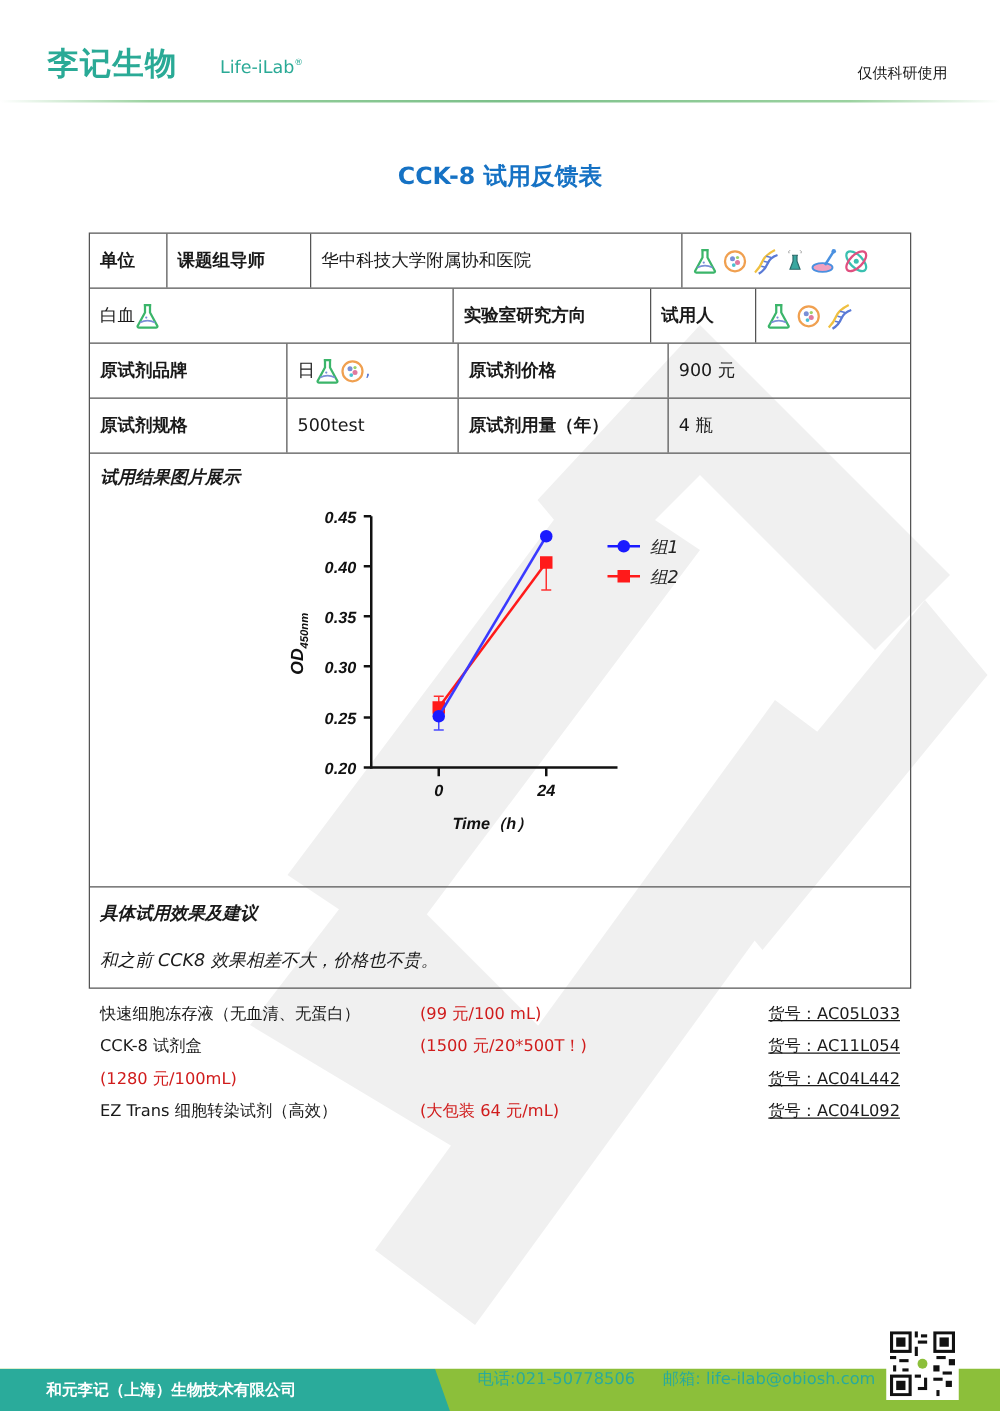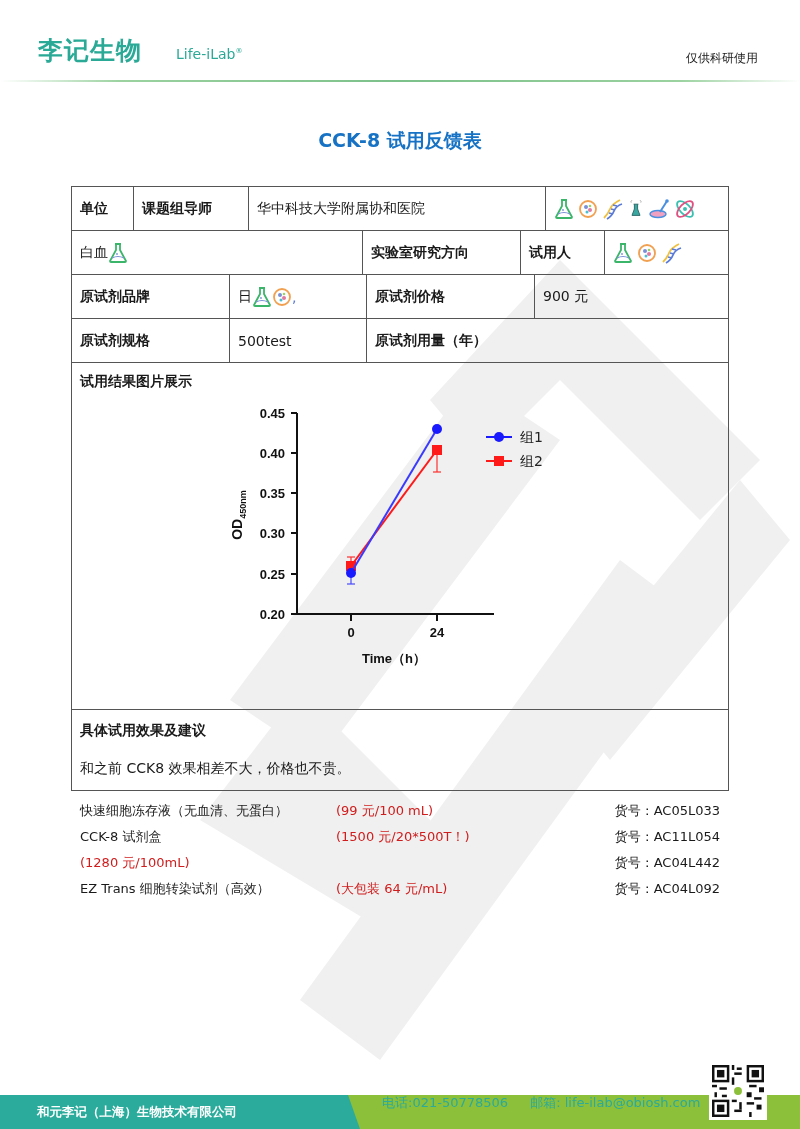--- a/index.html
+++ b/index.html
@@ -20,33 +20,33 @@
 
   .title { position: absolute; left: 0; top: 128px; width: 800px; text-align: center; font-size: 19px; font-weight: bold; color: #1672c4; z-index: 2; }
 
   
   .form { position: absolute; left: 71px; top: 186px; width: 658px; border: 1px solid #555; z-index: 2; }
   .row { display: flex; border-bottom: 1px solid #555; height: 44px; align-items: stretch; }
   .cell { border-right: 1px solid #555; display: flex; align-items: center; padding-left: 8px; font-size: 14px; }
   .cell:last-child { border-right: none; }
   .lbl { font-weight: bold; }
   .icons { display: flex; gap: 4px; align-items: center; }
-  .block { padding: 10px 8px; border-bottom: 1px solid #555; }
+  .block { padding: 10px 8px; border-bottom: 1px solid #555; font-style: italic; }
   .block:last-child { border-bottom: none; }
   .block-title { font-size: 14px; font-weight: bold; }
   .chart-box { position: relative; height: 318px; }
   .advice { font-size: 14px; padding: 14px 8px 12px; }
 
   
   .products { position: absolute; left: 80px; top: 798px; width: 640px; z-index: 2; }
   .products-title { font-size: 14px; color: #1672c4; margin-bottom: 14px; }
   .prod-row { display: flex; height: 26px; font-size: 13px; align-items: center; }
   .prod-name { width: 256px; }
   .prod-price { width: 264px; color: #d01c1c; }
-  .prod-code { flex: 1; text-align: right; }
+  .prod-code { flex: 1; text-align: right; text-decoration: underline; }
 
   
   .footer { position: absolute; left: 0; top: 1095px; width: 800px; height: 34px; z-index: 2; }
   .footer-green { position: absolute; left: 0; top: 0; width: 800px; height: 34px; background: #8cbf3a; }
   .footer-teal { position: absolute; left: 0; top: 0; width: 360px; height: 34px; background: #2aab9b;
     clip-path: polygon(0 0, 348px 0, 360px 34px, 0 34px); }
   .footer-company { position: absolute; left: 37px; top: 9px; font-size: 12.5px; color: #ffffff; font-weight: bold; }
   .contact { position: absolute; left: 382px; top: 1094px; font-size: 13px; color: #2aab9b; z-index: 3; }
   .contact span { margin-right: 18px; }
   .qr { position: absolute; left: 709px; top: 1062px; width: 58px; height: 58px; background: #fff; padding: 3px; z-index: 4; }
@@ -175,20 +175,21 @@
       <span style="color:#5a7ad6">,</span>
     </div>
     <div class="cell lbl" style="width:168px">原试剂价格</div>
     <div class="cell" style="flex:1">900 元</div>
   </div>
 
   <div class="row">
     <div class="cell lbl" style="width:158px">原试剂规格</div>
     <div class="cell" style="width:137px">500test</div>
     <div class="cell lbl" style="width:168px">原试剂用量（年）</div>
+    <div class="cell" style="flex:1">4 瓶</div>
   </div>
 
   <div class="block" style="padding-bottom:0">
     <div class="block-title">试用结果图片展示</div>
     <div class="chart-box">
       <svg width="640" height="318" viewBox="0 0 640 318">
         <g font-family="Liberation Sans, sans-serif" font-weight="bold" font-size="13" fill="#111">
 
           <line x1="217" y1="22" x2="217" y2="224" stroke="#111" stroke-width="2"></line>
           <line x1="217" y1="223" x2="414" y2="223" stroke="#111" stroke-width="2"></line>

